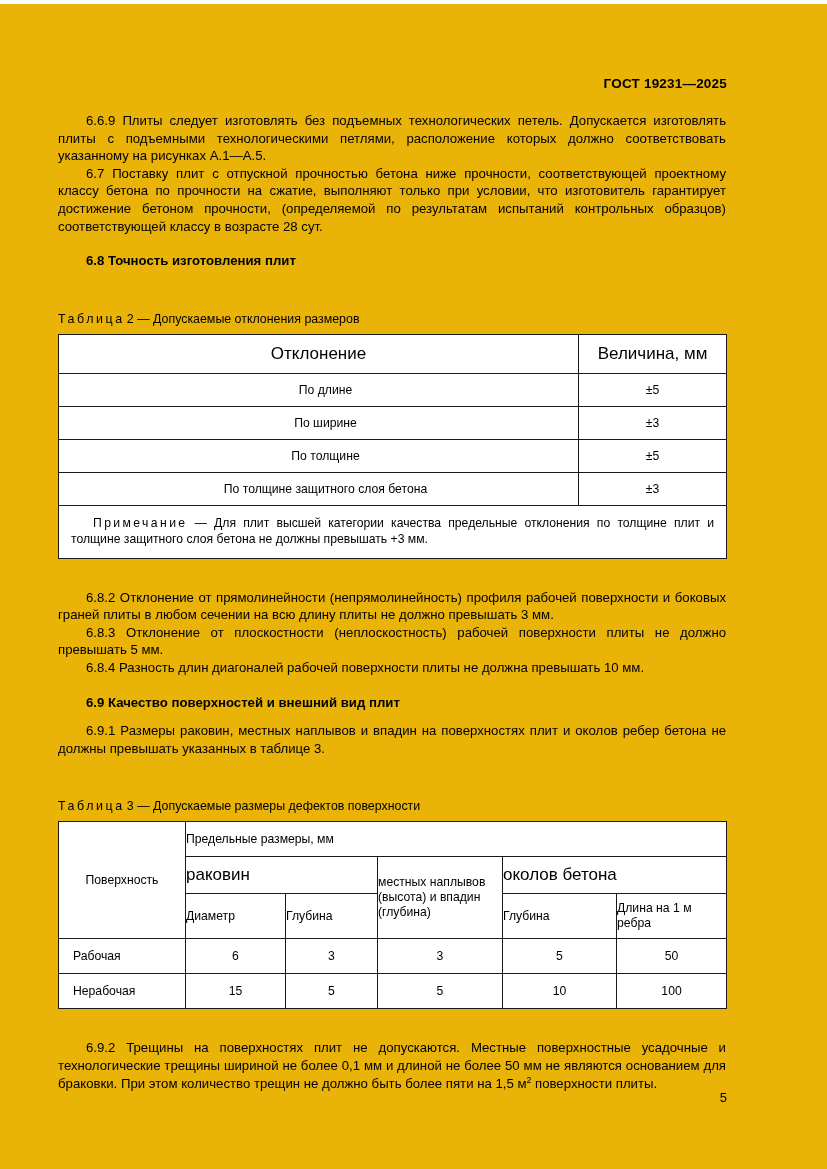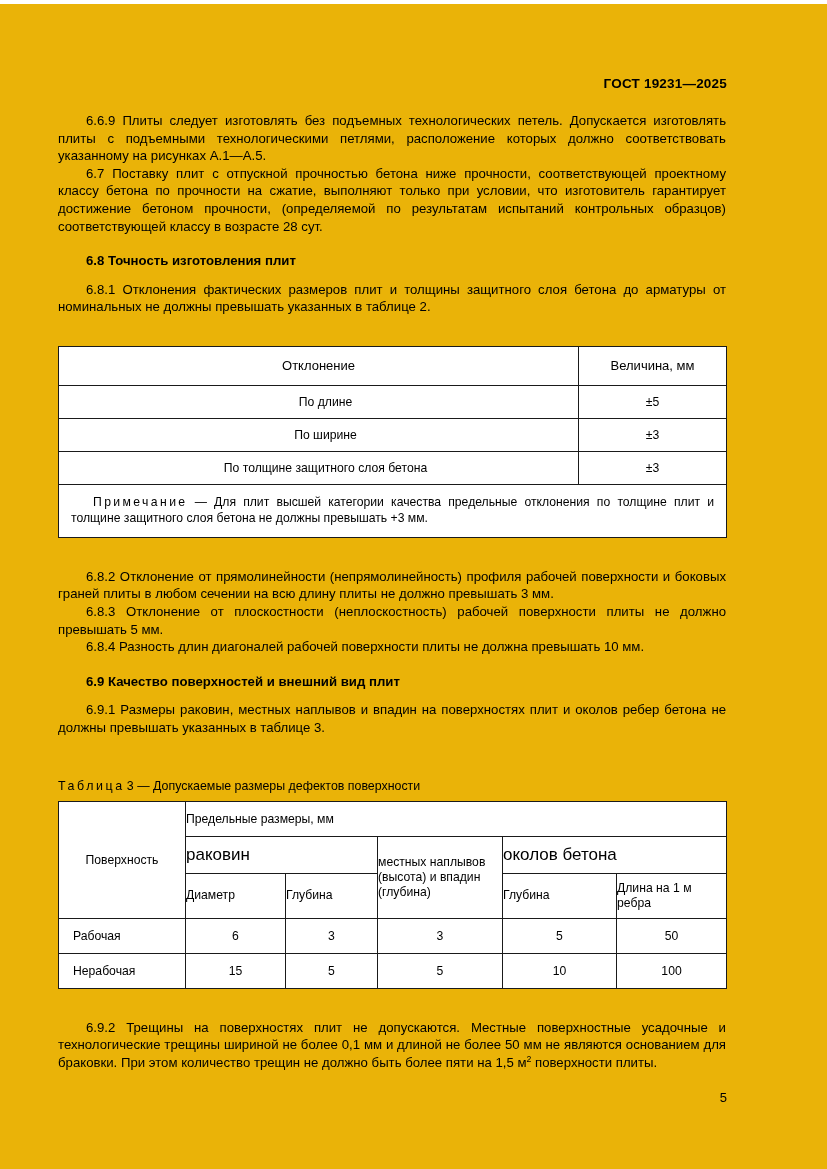--- a/index.html
+++ b/index.html
@@ -97,21 +97,21 @@
   }
   table.gost th {
     text-align: left;
   }
 
   
   .t2 .t2-head-l,
   .t2 .t2-head-r {
     height: 38px;
     text-align: center;
-    font-size: 13px;
+    font-size: 17px;
   }
   .t2 .t2-label {
     height: 32px;
     text-align: center;
     padding-left: 14px;
   }
   .t2 .t2-value {
     height: 32px;
     text-align: center;
   }
@@ -184,44 +184,52 @@
 
     <p class="para">6.6.9 Плиты следует изготовлять без подъемных технологических петель. Допускается изготовлять плиты с подъемными технологическими петлями, расположение которых должно соответствовать указанному на рисунках А.1—А.5.</p>
     <p class="para">6.7 Поставку плит с отпускной прочностью бетона ниже прочности, соответствующей проектному классу бетона по прочности на сжатие, выполняют только при условии, что изготовитель гарантирует достижение бетоном прочности, (определяемой по результатам испытаний контрольных образцов) соответствующей классу в возрасте 28 сут.</p>
 
     <div class="gap-md"></div>
 
     <h3 class="subhead">6.8 Точность изготовления плит</h3>
 
     <div class="gap-sm"></div>
 
-    <p class="para">6.8.1 Отклонения фактических размеров плит и толщины защитного слоя бетона до арматуры от номинальных не должны превышать указанных в таблице 2.</p>
 
     <div class="gap-xl"></div>
 
+    <div class="table-caption">
+      <span class="tword">Таблица</span><span class="tnum">2</span>
+      <span>—</span>
+      <span>Допускаемые отклонения размеров</span>
+    </div>
 
     <table class="gost t2">
       <colgroup>
         <col style="width:520px">
         <col style="width:148px">
       </colgroup>
       <thead>
         <tr>
           <th class="t2-head-l">Отклонение</th>
           <th class="t2-head-r">Величина, мм</th>
         </tr>
       </thead>
       <tbody>
         <tr>
           <td class="t2-label">По длине</td>
           <td class="t2-value">±5</td>
         </tr>
         <tr>
           <td class="t2-label">По ширине</td>
           <td class="t2-value">±3</td>
+        </tr>
+        <tr>
+          <td class="t2-label">По толщине</td>
+          <td class="t2-value">±5</td>
         </tr>
         <tr>
           <td class="t2-label">По толщине защитного слоя бетона</td>
           <td class="t2-value">±3</td>
         </tr>
         <tr>
           <td class="t2-note" colspan="2"><span class="noteword">Примечание</span>
             <span>—</span>
             <span>Для плит высшей категории качества предельные отклонения по толщине плит и толщине защитного слоя бетона не должны превышать +3 мм.</span></td>
         </tr>

